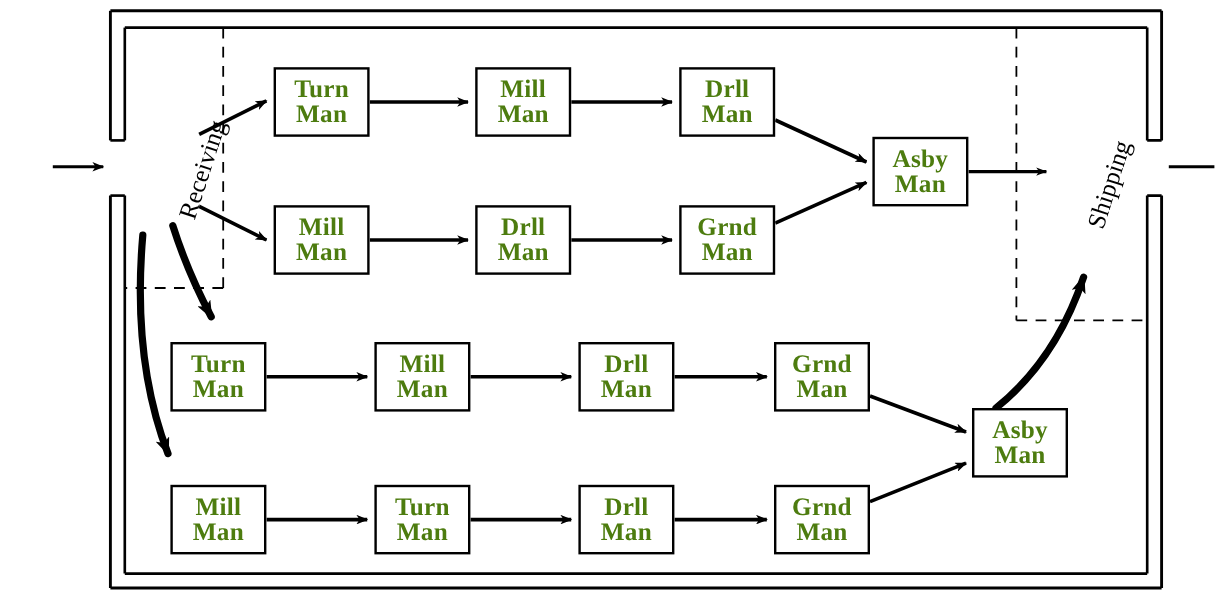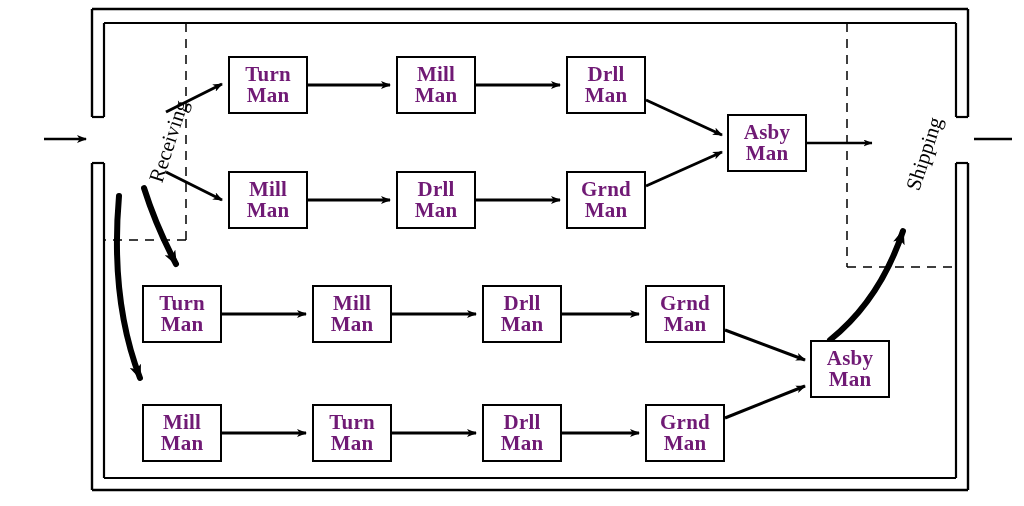--- a/index.html
+++ b/index.html
@@ -13,21 +13,21 @@
     box-sizing:border-box;
     border:2px solid #000;
     background:#fff;
     display:flex;
     flex-direction:column;
     align-items:center;
     justify-content:center;
     line-height:1.02;
     font-size:21px;
     font-weight:700;
-    color:#701a75;
+    color:#4d7c0f;
     letter-spacing:.2px;
     z-index:5;
   }
   .node .l1,.node .l2{display:block;white-space:nowrap;}
 
   .vlabel{
     position:absolute;
     font-size:21px;
     font-weight:400;
     color:#000;

